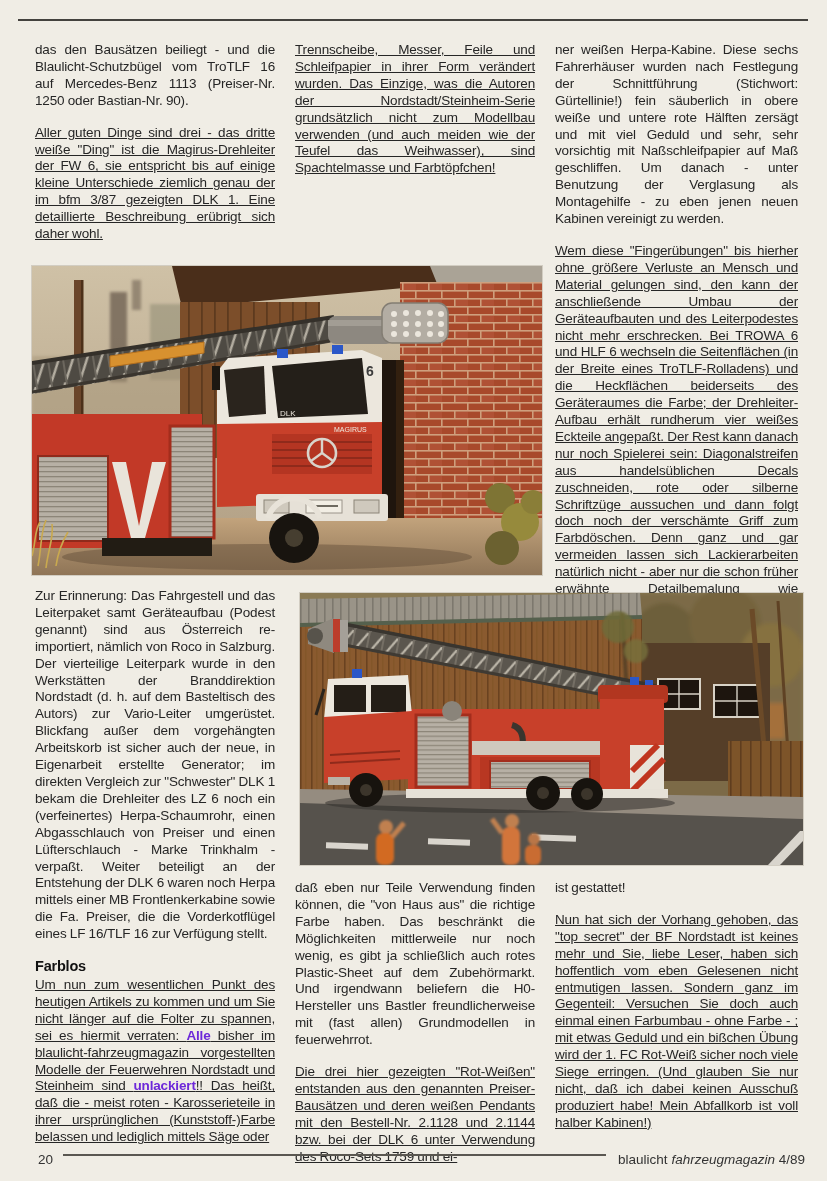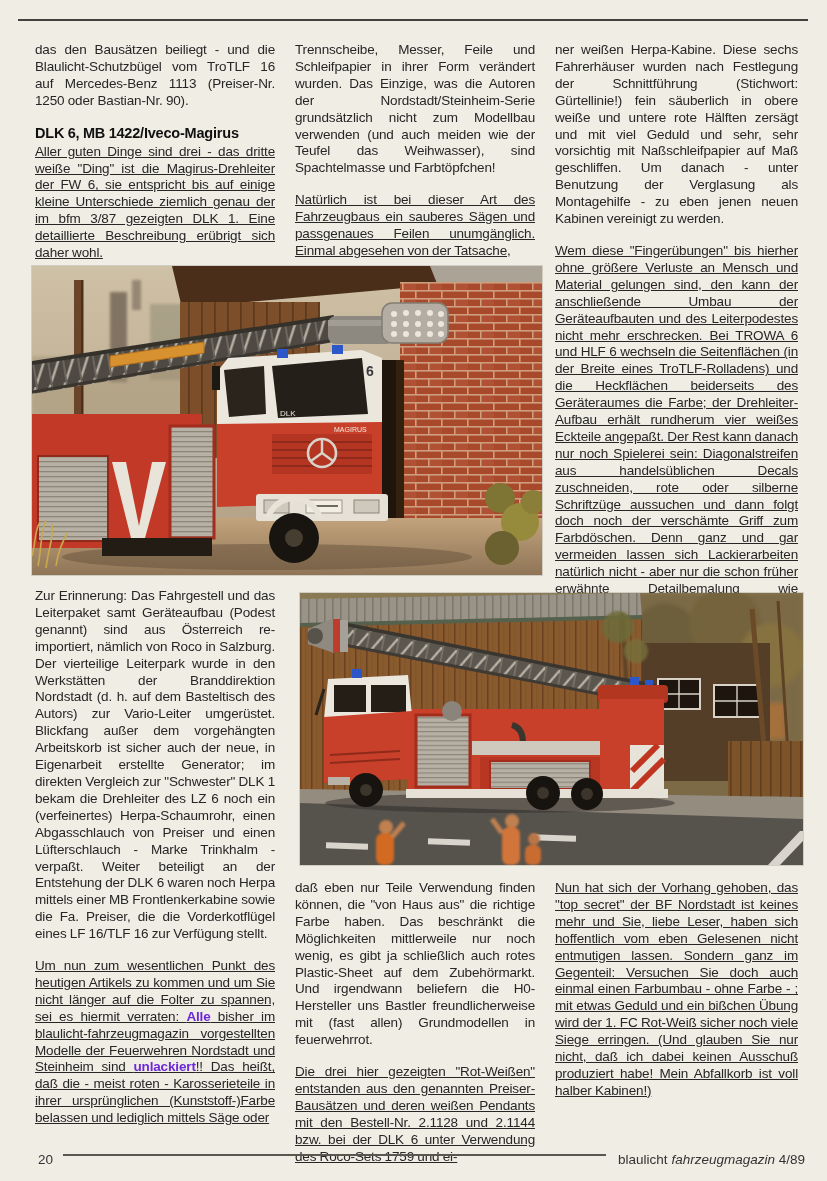--- a/index.html
+++ b/index.html
@@ -31,27 +31,25 @@
   b{color:#6d28d9;}
 </style>
 </head>
 <body>
 
 <div class="page">
   <div class="toprule"></div>
 
   <div class="col c1t">
     <p>das den Bausätzen beiliegt - und die Blaulicht-Schutzbügel vom TroTLF 16 auf Mercedes-Benz 1113 (Preiser-Nr. 1250 oder Bastian-Nr. 90).</p>
-    <h3>DLK 6, MB 1422/Iveco-Magirus</h3>
     <p>Aller guten Dinge sind drei - das dritte weiße "Ding" ist die Magirus-Drehleiter der FW 6, sie entspricht bis auf einige kleine Unterschiede ziemlich genau der im bfm 3/87 gezeigten DLK 1. Eine detaillierte Beschreibung erübrigt sich daher wohl.</p>
   </div>
 
   <div class="col c2t">
     <p>Trennscheibe, Messer, Feile und Schleifpapier in ihrer Form verändert wurden. Das Einzige, was die Autoren der Nordstadt/Steinheim-Serie grundsätzlich nicht zum Modellbau verwenden (und auch meiden wie der Teufel das Weihwasser), sind Spachtelmasse und Farbtöpfchen!</p>
-    <p>Natürlich ist bei dieser Art des Fahrzeugbaus ein sauberes Sägen und passgenaues Feilen unumgänglich. Einmal abgesehen von der Tatsache,</p>
   </div>
 
   <div class="col c3t">
     <p>ner weißen Herpa-Kabine. Diese sechs Fahrerhäuser wurden nach Festlegung der Schnittführung (Stichwort: Gürtellinie!) fein säuberlich in obere weiße und untere rote Hälften zersägt und mit viel Geduld und sehr, sehr vorsichtig mit Naßschleifpapier auf Maß geschliffen. Um danach - unter Benutzung der Verglasung als Montagehilfe - zu eben jenen neuen Kabinen vereinigt zu werden.</p>
     <p>Wem diese "Fingerübungen" bis hierher ohne größere Verluste an Mensch und Material gelungen sind, den kann der anschließende Umbau der Geräteaufbauten und des Leiterpodestes nicht mehr erschrecken. Bei TROWA 6 und HLF 6 wechseln die Seitenflächen (in der Breite eines TroTLF-Rolladens) und die Heckflächen beiderseits des Geräteraumes die Farbe; der Drehleiter-Aufbau erhält rundherum vier weißes Eckteile angepaßt. Der Rest kann danach nur noch Spielerei sein: Diagonalstreifen aus handelsüblichen Decals zuschneiden, rote oder silberne Schriftzüge aussuchen und dann folgt doch noch der verschämte Griff zum Farbdöschen. Denn ganz und gar vermeiden lassen sich Lackierarbeiten natürlich nicht - aber nur die schon früher erwähnte Detailbemalung wie Fensterrahmen, Leuchten aller Art oder Griffe</p>
   </div>
 
   <svg class="photo ph1" width="510" height="309" viewBox="0 0 510 309">
     <defs>
       <linearGradient id="sky1" x1="0" y1="0" x2="0" y2="1">
@@ -196,20 +194,21 @@
     <g stroke="#c9a94f" stroke-width="1.6" fill="none">
       <path d="M6,300 C10,280 8,268 14,254"></path>
         <path d="M14,302 C16,284 22,272 20,258"></path>
       <path d="M24,300 C26,286 30,276 36,266"></path>
         <path d="M0,290 C4,276 2,266 8,256"></path>
     </g>
   </svg>
 
   <div class="col c1m">
     <p>Zur Erinnerung: Das Fahrgestell und das Leiterpaket samt Geräteaufbau (Podest genannt) sind aus Österreich re-importiert, nämlich von Roco in Salzburg. Der vierteilige Leiterpark wurde in den Werkstätten der Branddirektion Nordstadt (d. h. auf dem Basteltisch des Autors) zur Vario-Leiter umgerüstet. Blickfang außer dem vorgehängten Arbeitskorb ist sicher auch der neue, in Eigenarbeit erstellte Generator; im direkten Vergleich zur "Schwester" DLK 1 bekam die Drehleiter des LZ 6 noch ein (verfeinertes) Herpa-Schaumrohr, einen Abgasschlauch von Preiser und einen Lüfterschlauch - Marke Trinkhalm - verpaßt. Weiter beteiligt an der Entstehung der DLK 6 waren noch Herpa mittels einer MB Frontlenkerkabine sowie die Fa. Preiser, die die Vorderkotflügel eines LF 16/TLF 16 zur Verfügung stellt.</p>
+    <h3>Farblos</h3>
     <p><span>Um nun zum wesentlichen Punkt des heutigen Artikels zu kommen und um Sie nicht länger auf die Folter zu spannen, sei es hiermit verraten: </span><b>Alle</b><span> bisher im blaulicht-fahrzeugmagazin vorgestellten Modelle der Feuerwehren Nordstadt und Steinheim sind </span><b>unlackiert</b><span>!! Das heißt, daß die - meist roten - Karosserieteile in ihrer ursprünglichen (Kunststoff-)Farbe belassen und lediglich mittels Säge oder</span></p>
   </div>
 
   <svg class="photo ph2" width="503" height="272" viewBox="0 0 503 272">
     <defs>
       <pattern id="plank2" width="11" height="12" patternUnits="userSpaceOnUse">
         <rect width="11" height="12" fill="#8a5a2f"></rect>
         <rect width="1.6" height="12" fill="#6a4220"></rect>
         <rect x="5.5" width="0.8" height="12" fill="#77501f" opacity="0.7"></rect>
       </pattern>
@@ -357,20 +356,21 @@
       </g>
     </g>
   </svg>
 
   <div class="col c2b">
     <p>daß eben nur Teile Verwendung finden können, die "von Haus aus" die richtige Farbe haben. Das beschränkt die Möglichkeiten mittlerweile nur noch wenig, es gibt ja schließlich auch rotes Plastic-Sheet auf dem Zubehörmarkt. Und irgendwann beliefern die H0-Hersteller uns Bastler freundlicherweise mit (fast allen) Grundmodellen in feuerwehrrot.</p>
     <p>Die drei hier gezeigten "Rot-Weißen" entstanden aus den genannten Preiser-Bausätzen und deren weißen Pendants mit den Bestell-Nr. 2.1128 und 2.1144 bzw. bei der DLK 6 unter Verwendung des Roco-Sets 1759 und ei-</p>
   </div>
 
   <div class="col c3b">
+    <p>ist gestattet!</p>
     <p>Nun hat sich der Vorhang gehoben, das "top secret" der BF Nordstadt ist keines mehr und Sie, liebe Leser, haben sich hoffentlich vom eben Gelesenen nicht entmutigen lassen. Sondern ganz im Gegenteil: Versuchen Sie doch auch einmal einen Farbumbau - ohne Farbe - ; mit etwas Geduld und ein bißchen Übung wird der 1. FC Rot-Weiß sicher noch viele Siege erringen. (Und glauben Sie nur nicht, daß ich dabei keinen Ausschuß produziert habe! Mein Abfallkorb ist voll halber Kabinen!)</p>
   </div>
 
   <div class="footer">
     <span>20</span>
     <span class="rule"></span>
     <span class="mag"><span>blaulicht</span>&nbsp;<i>fahrzeugmagazin</i>&nbsp;<span>4/89</span></span>
   </div>
 </div>
 

